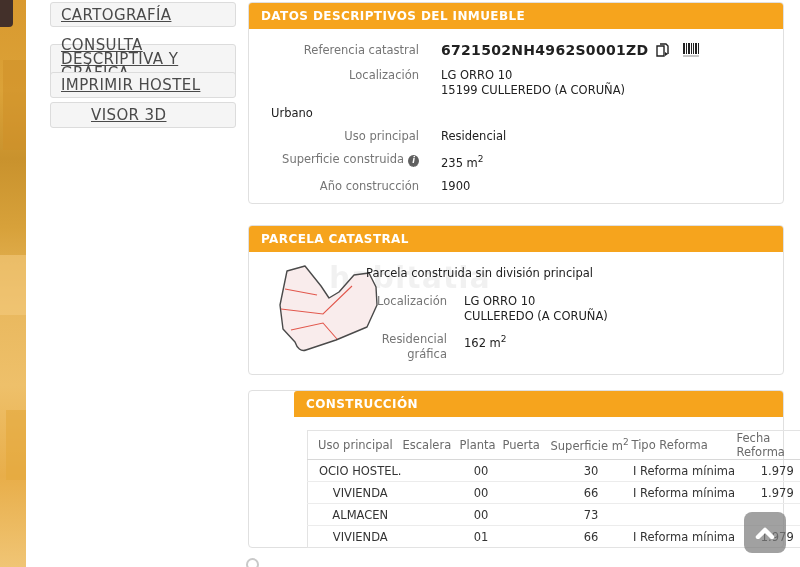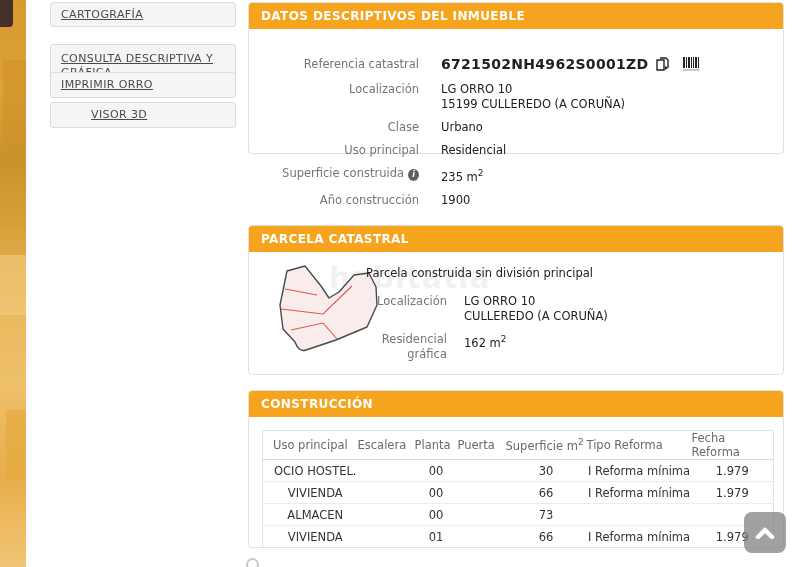--- a/index.html
+++ b/index.html
@@ -12,37 +12,37 @@
     background:linear-gradient(180deg,#d9992e 0%,#dba238 16%,#c9922d 28%,#d7a13a 40%,
                #e9b85e 54%,#eec06a 68%,#e8ae4a 84%,#f0c575 100%);}
   .photo-dark-top{position:absolute;left:0;top:0;width:13px;height:27px;background:#43302a;border-radius:0 0 4px 0;}
   .photo-patch1{position:absolute;left:3px;top:60px;width:23px;height:90px;background:#cf8f28;opacity:.55;}
   .photo-patch2{position:absolute;left:0;top:255px;width:26px;height:60px;background:#f3c97d;opacity:.6;}
   .photo-patch3{position:absolute;left:6px;top:410px;width:20px;height:70px;background:#e5a83c;opacity:.6;}
 
   
   .side-btn{position:absolute;left:50px;width:186px;background:#f5f5f5;border:1px solid #dcdcdc;
     border-radius:3px;display:flex;align-items:center;padding:0 10px;box-sizing:border-box;
-    font-size:11px;letter-spacing:.4px;color:#4a4a4a;cursor:pointer;}
+    font-size:15px;letter-spacing:.4px;color:#4a4a4a;cursor:pointer;}
   .side-btn span{text-decoration:underline;line-height:14px;}
   #btn-carto{top:2px;height:25px;}
   #btn-consulta{top:44px;height:37px;align-items:flex-end;}
   #btn-imprimir{top:72px;height:26px;}
   #btn-visor{top:102px;height:26px;padding-left:40px;}
 
   
   .panel{position:absolute;left:248px;width:536px;background:#fff;border:1px solid #e0e0e0;
     border-radius:4px;box-sizing:border-box;}
   .panel-header{background:#f6a41d;color:#fff;font-weight:bold;font-size:12px;letter-spacing:.4px;
     height:26px;line-height:26px;padding:0 12px;border-radius:3px 3px 0 0;}
-  #panel-inmueble{top:2px;height:152px;}
+  #panel-inmueble{top:2px;height:202px;}
   #panel-parcela{top:225px;height:150px;}
-  #panel-construccion{top:390px;height:158px;}
-
-  .field-rows{padding:28px 0 0 0;}
+  #panel-construccion{top:390px;height:158px;padding-left:45px;}
+
+  .field-rows{padding:14px 0 0 0;}
   .frow{display:flex;margin-bottom:8px;font-size:11.5px;line-height:15px;}
   .flabel{width:170px;text-align:right;color:#757575;flex:0 0 170px;}
   .fvalue{margin-left:22px;color:#212121;}
   .fvalue.bold{font-weight:bold;font-size:14px;letter-spacing:.3px;}
   sup.u2{font-size:9px;}
 
   .icon-copy{display:inline-block;margin-left:8px;vertical-align:-2px;cursor:pointer;}
   .icon-barcode{display:inline-block;margin-left:14px;vertical-align:-2px;cursor:pointer;}
   .info-badge{display:inline-block;width:11px;height:11px;border-radius:50%;background:#5f5f5f;
     color:#fff;font-size:8px;line-height:11px;text-align:center;margin-left:4px;
@@ -85,21 +85,21 @@
     <div class="photo-patch3"></div>
   </div>
 
   <div class="side-btn" id="btn-carto">
     <span>CARTOGRAFÍA</span>
   </div>
   <div class="side-btn" id="btn-consulta">
     <span>CONSULTA DESCRIPTIVA Y GRÁFICA</span>
   </div>
   <div class="side-btn" id="btn-imprimir">
-    <span>IMPRIMIR ORRO</span>
+    <span>IMPRIMIR HOSTEL</span>
   </div>
   <div class="side-btn" id="btn-visor">
     <span>VISOR 3D</span>
   </div>
 
   <div class="panel" id="panel-inmueble">
     <div class="panel-header">DATOS DESCRIPTIVOS DEL INMUEBLE</div>
     <div class="field-rows">
       <div class="frow">
         <div class="flabel">Referencia catastral</div>
@@ -123,21 +123,20 @@
         </div>
       </div>
       <div class="frow">
         <div class="flabel">Localización</div>
         <div class="fvalue">
           <div>LG ORRO 10</div>
           <div>15199 CULLEREDO (A CORUÑA)</div>
         </div>
       </div>
       <div class="frow">
-        <div class="flabel">Clase</div>
         <div class="fvalue">Urbano</div>
       </div>
       <div class="frow">
         <div class="flabel"><span>Uso principal</span></div>
         <div class="fvalue">Residencial</div>
       </div>
       <div class="frow">
         <div class="flabel"><span>Superficie construida</span><span class="info-badge">i</span></div>
         <div class="fvalue"><span>235 m</span><sup class="u2">2</sup></div>
       </div>

